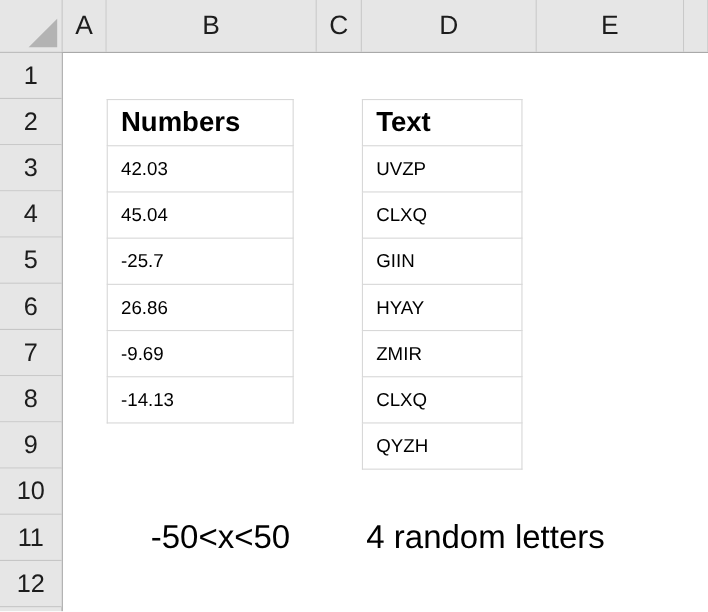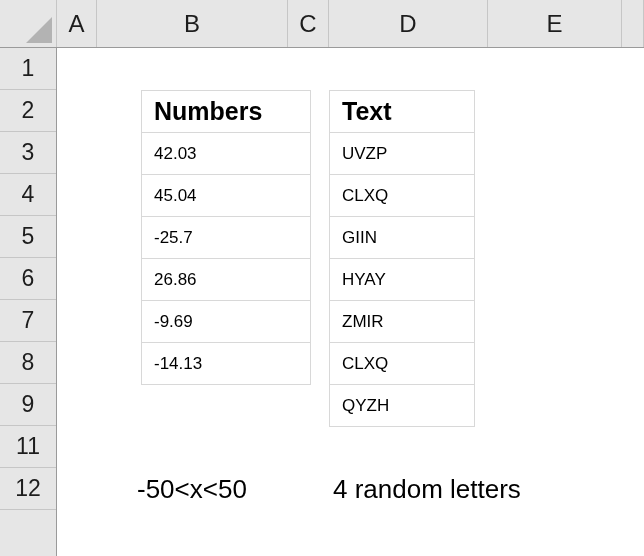--- a/index.html
+++ b/index.html
@@ -118,32 +118,31 @@
     font-weight: bold;
     font-size: 25px;
   }
   .hdr-green { background: #e2efda; }
   .hdr-cream { background: #fdeeca; }
 
   #tbl-numbers {
     left: 39px;   
     top: 41px;    
     width: 170px;
-    margin-left: 44px;
   }
   #tbl-text {
     left: 271px;  
     top: 41px;
     width: 146px;
   }
 
   
   .caption {
     position: absolute;
-    font-size: 26px;
+    font-size: 30px;
     color: #000000;
     white-space: nowrap;
     line-height: 42px;
     height: 42px;
   }
   #caption-numbers {
     left: 79px;   
     top: 419px;   
   }
   #caption-text {
@@ -171,20 +170,21 @@
   <div class="row-header-strip">
     <div class="row-head">1</div>
     <div class="row-head">2</div>
     <div class="row-head">3</div>
     <div class="row-head">4</div>
     <div class="row-head">5</div>
     <div class="row-head">6</div>
     <div class="row-head">7</div>
     <div class="row-head">8</div>
     <div class="row-head">9</div>
+    <div class="row-head">10</div>
     <div class="row-head">11</div>
     <div class="row-head">12</div>
   </div>
 
   <div class="grid-body">
 
     <table class="data-table" id="tbl-numbers">
       <tbody>
           <tr>
         <td class="hdr hdr-green">Numbers</td>

